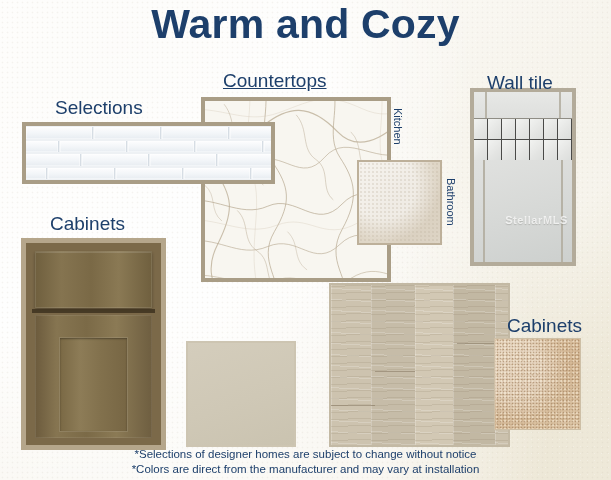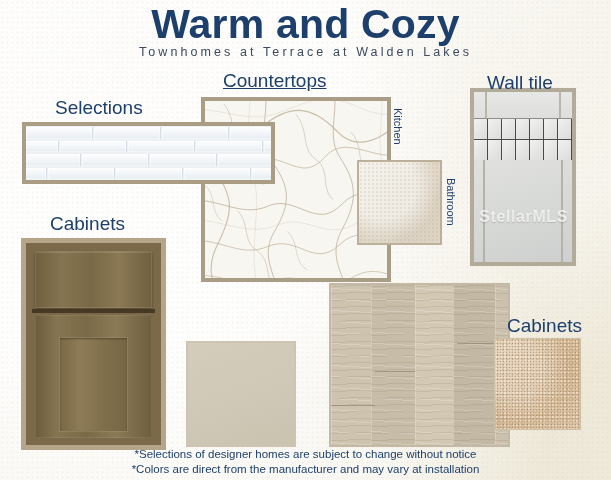--- a/index.html
+++ b/index.html
@@ -134,21 +134,21 @@
     border-bottom:1.5px solid #8f8d85;
   }
   .wt-cell{position:absolute;box-sizing:border-box;
     border-right:1.6px solid #4a4a48;border-bottom:1.6px solid #4a4a48;
     background:linear-gradient(135deg,#f2f3f1 0%,#e4e5e3 60%,#dcdedc 100%);}
   .wt-body{position:absolute;left:0;right:0;top:68px;bottom:0;
     background:linear-gradient(165deg,#e0e1df 0%,#d6d8d6 55%,#cdd0ce 100%);}
   .wt-line{position:absolute;width:2px;top:0;bottom:0;background:#b6b2a6;}
   .watermark{
     position:absolute;right:4px;bottom:36px;
-    font-size:16px;letter-spacing:.6px;color:rgba(255,255,255,.72);
+    font-size:11px;letter-spacing:.6px;color:rgba(255,255,255,.72);
     text-shadow:0 1px 1px rgba(120,120,115,.35);
     font-weight:600;z-index:60;pointer-events:none;
   }
 
   
   #cabinet{
     left:21px;top:238px;width:145px;height:212px;
     border:5px solid #b5a68b;
     background:#7b6949;
     z-index:20;
@@ -229,21 +229,20 @@
     font-size:11.5px;line-height:14.5px;
     z-index:50;
   }
 </style>
 </head>
 <body>
 
 <div id="board">
 
   <div class="title">Warm and Cozy</div>
-  <div class="subtitle">Townhomes at Terrace at Walden Lakes</div>
 
   <div class="lbl" style="left:55px;top:97px;">Selections</div>
   <div class="swatch" id="backsplash">
     <div class="bs-rows" id="bs-rows">
         <div class="bs-row" style="top: 0%;">
           <i style="left: 30px; width: 66px;"></i>
           <i style="left: 98px; width: 66px;"></i>
           <i style="left: 166px; width: 66px;"></i>
           <i style="left: 234px; width: 66px;"></i>
         </div>

